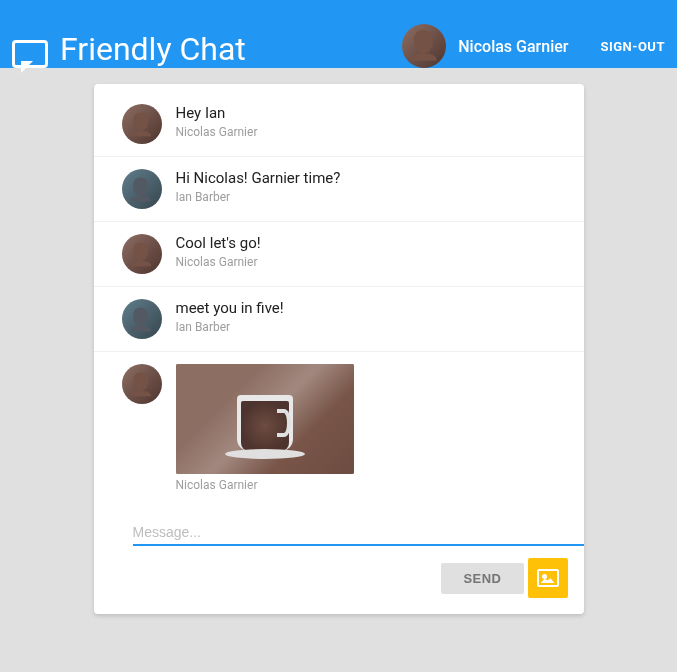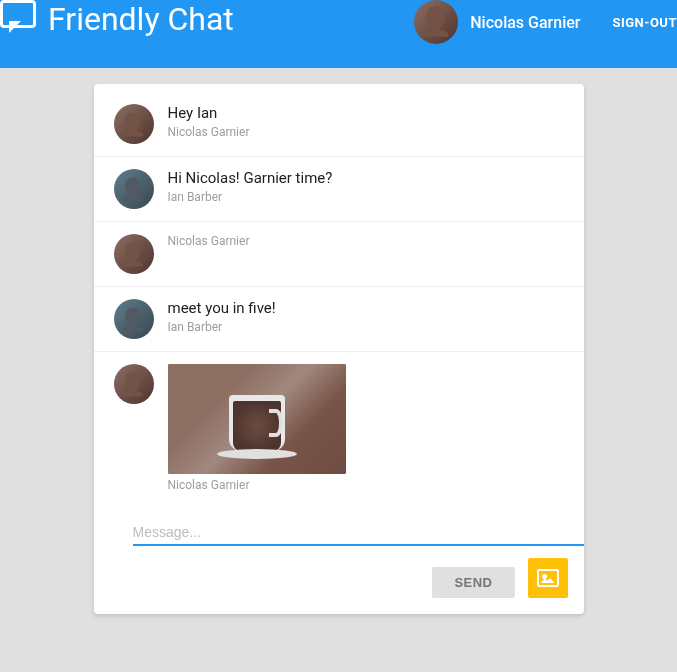--- a/index.html
+++ b/index.html
@@ -9,22 +9,22 @@
       width: 677px;
       min-height: 672px;
     }
 
     
     .header {
       background: #2196F3;
       color: white;
       height: 68px;
       display: flex;
-      align-items: flex-start;
-      padding: 0 0;
+      align-items: flex-end;
+      padding: 0 12px;
     }
     .header-icon {
       width: 36px;
       height: 28px;
       border: 3px solid white;
       border-radius: 4px;
       margin-right: 12px;
       position: relative;
       flex-shrink: 0;
     }
@@ -98,21 +98,21 @@
     }
 
     
     .messages-list {
       padding: 8px 0;
     }
 
     .message-item {
       display: flex;
       align-items: flex-start;
-      padding: 12px 20px;
+      padding: 12px 28px;
       border-bottom: 1px solid #f0f0f0;
     }
     .message-item:last-child {
       border-bottom: none;
     }
     .message-avatar {
       width: 40px;
       height: 40px;
       border-radius: 50%;
       flex-shrink: 0;
@@ -230,23 +230,23 @@
       padding: 4px 0;
       color: #212121;
       background: transparent;
       margin-left: 23px;
     }
     .message-input::placeholder {
       color: #bdbdbd;
     }
     .input-actions {
       display: flex;
-      align-items: flex-end;
+      align-items: center;
       margin-top: 12px;
-      gap: 13px;
+      gap: 4px;
     }
     .input-actions .spacer { flex: 1; }
     .send-button {
       background: #e0e0e0;
       border: none;
       padding: 8px 22px;
       font-size: 13px;
       font-weight: 700;
       color: #757575;
       letter-spacing: 0.5px;
@@ -321,20 +321,21 @@
       <div class="message-avatar msg-avatar-ian"></div>
       <div class="message-content">
         <div class="message-text">Hi Nicolas! Garnier time?</div>
         <div class="message-sender">Ian Barber</div>
       </div>
     </div>
 
     <div class="message-item">
       <div class="message-avatar msg-avatar-nicolas"></div>
       <div class="message-content">
+        <div class="message-text">Cool let's go!</div>
         <div class="message-sender">Nicolas Garnier</div>
       </div>
     </div>
 
     <div class="message-item">
       <div class="message-avatar msg-avatar-ian"></div>
       <div class="message-content">
         <div class="message-text">meet you in five!</div>
         <div class="message-sender">Ian Barber</div>
       </div>

